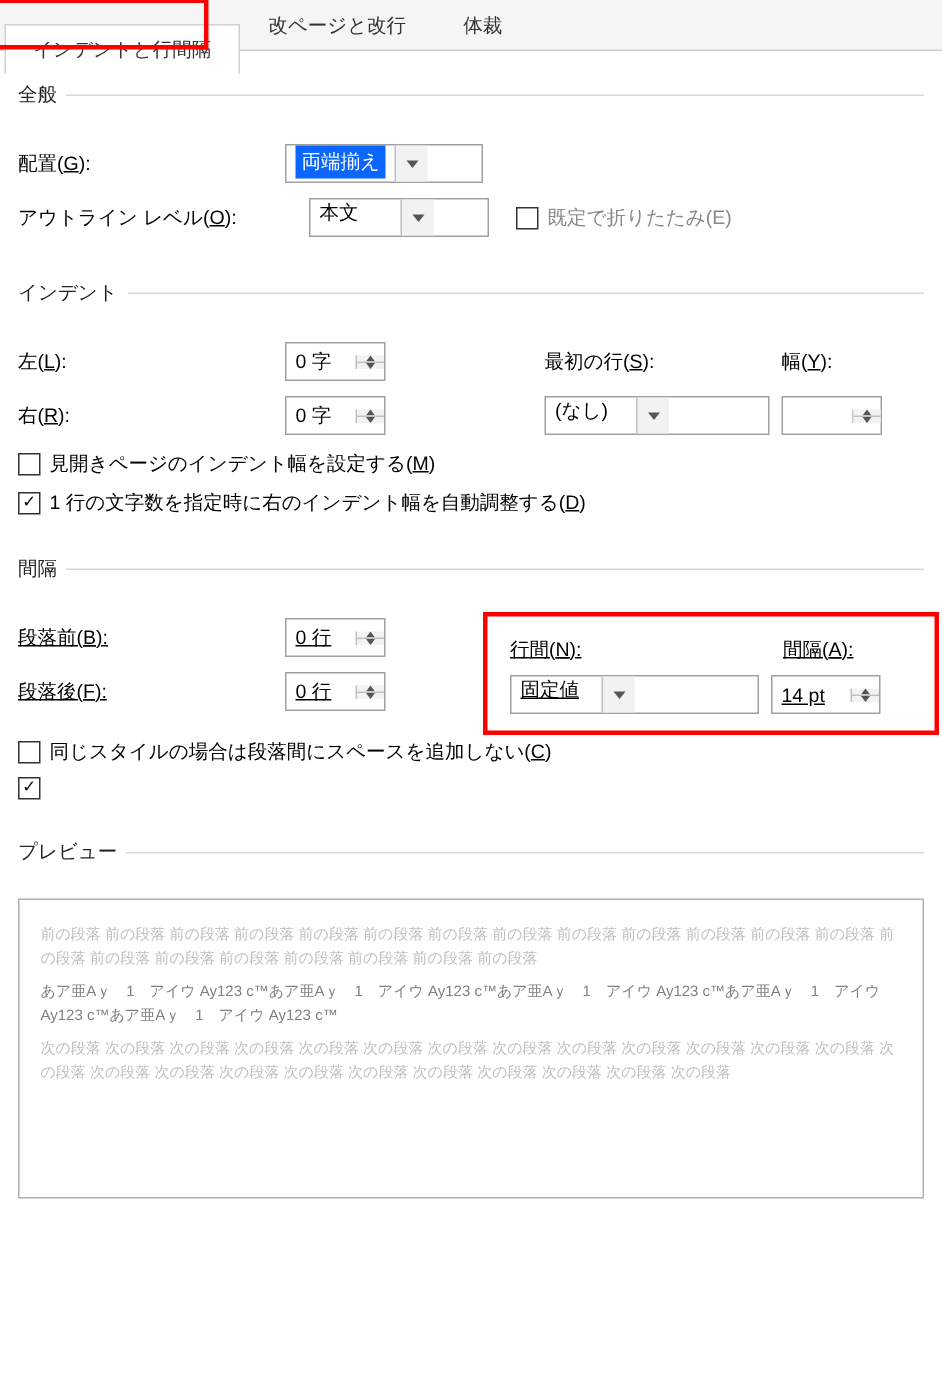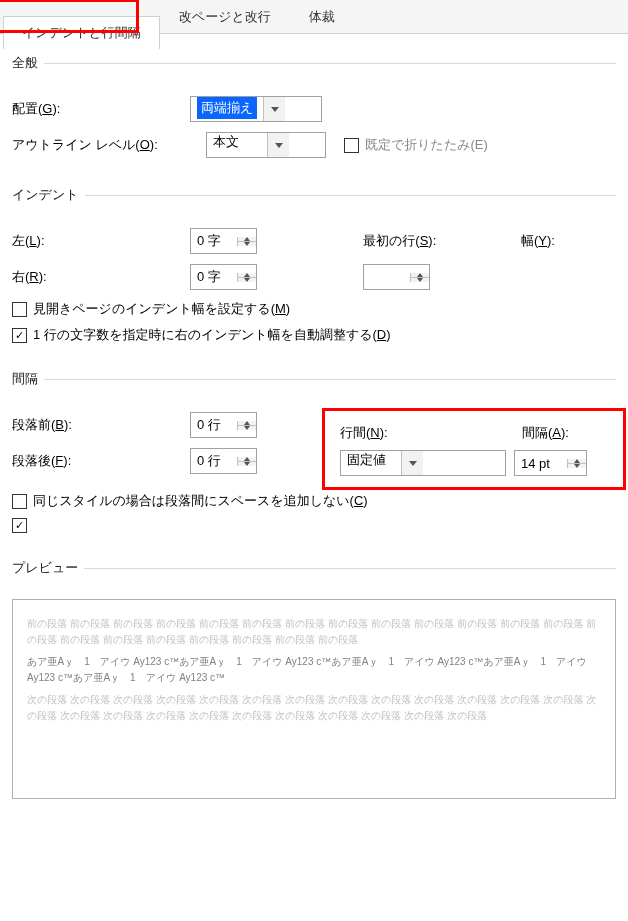--- a/index.html
+++ b/index.html
@@ -262,20 +262,26 @@
         <span>右(</span><span class="u">R</span><span>):</span>
       </span>
       <div class="spinner">
         <span class="val">0 字</span>
         <span class="btns">
             <div class="up"></div>
             <div class="down"></div>
           </span>
       </div>
       <span style="flex:0 0 90px;"></span>
+      <div class="select" style="width:150px;">
+        <span class="val">(なし)</span>
+        <span class="btn">
+            <span class="chev"></span>
+          </span>
+      </div>
       <div class="spinner">
         <span class="val"></span>
         <span class="btns">
             <div class="up"></div>
             <div class="down"></div>
           </span>
       </div>
     </div>
 
     <div class="cb-row">
@@ -288,21 +294,21 @@
       <span class="cb">✓</span>
       <span class="label">
         <span>1 行の文字数を指定時に右のインデント幅を自動調整する(</span><span class="u">D</span><span>)</span>
       </span>
     </div>
   </fieldset>
 
   <fieldset>
     <legend>間隔</legend>
 
-    <div style="display:flex; align-items:flex-start;">
+    <div style="display:flex; align-items:flex-start;text-decoration:underline;">
       <div style="flex:0 0 320px;">
         <div class="row">
           <span class="label col-left">
             <span>段落前(</span><span class="u">B</span><span>):</span>
           </span>
           <div class="spinner">
             <span class="val">0 行</span>
             <span class="btns">
                 <div class="up"></div>
                 <div class="down"></div>

